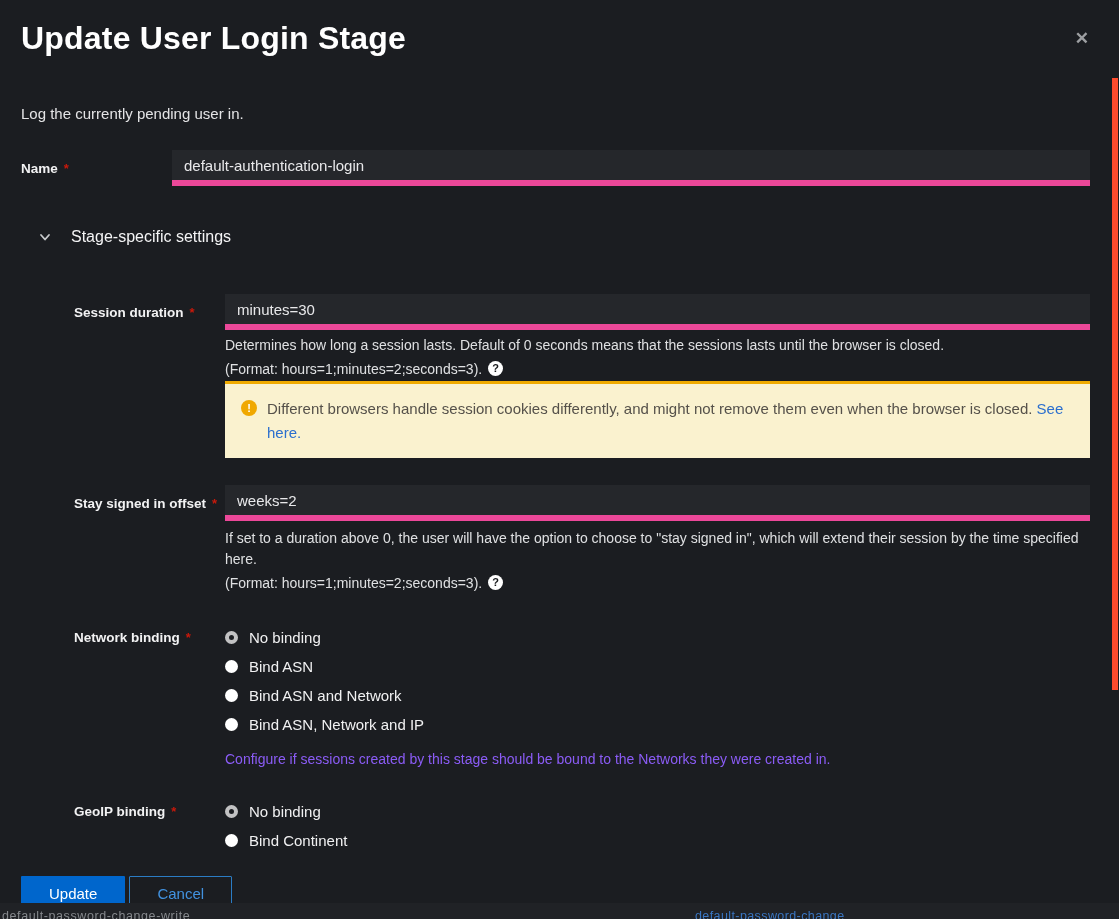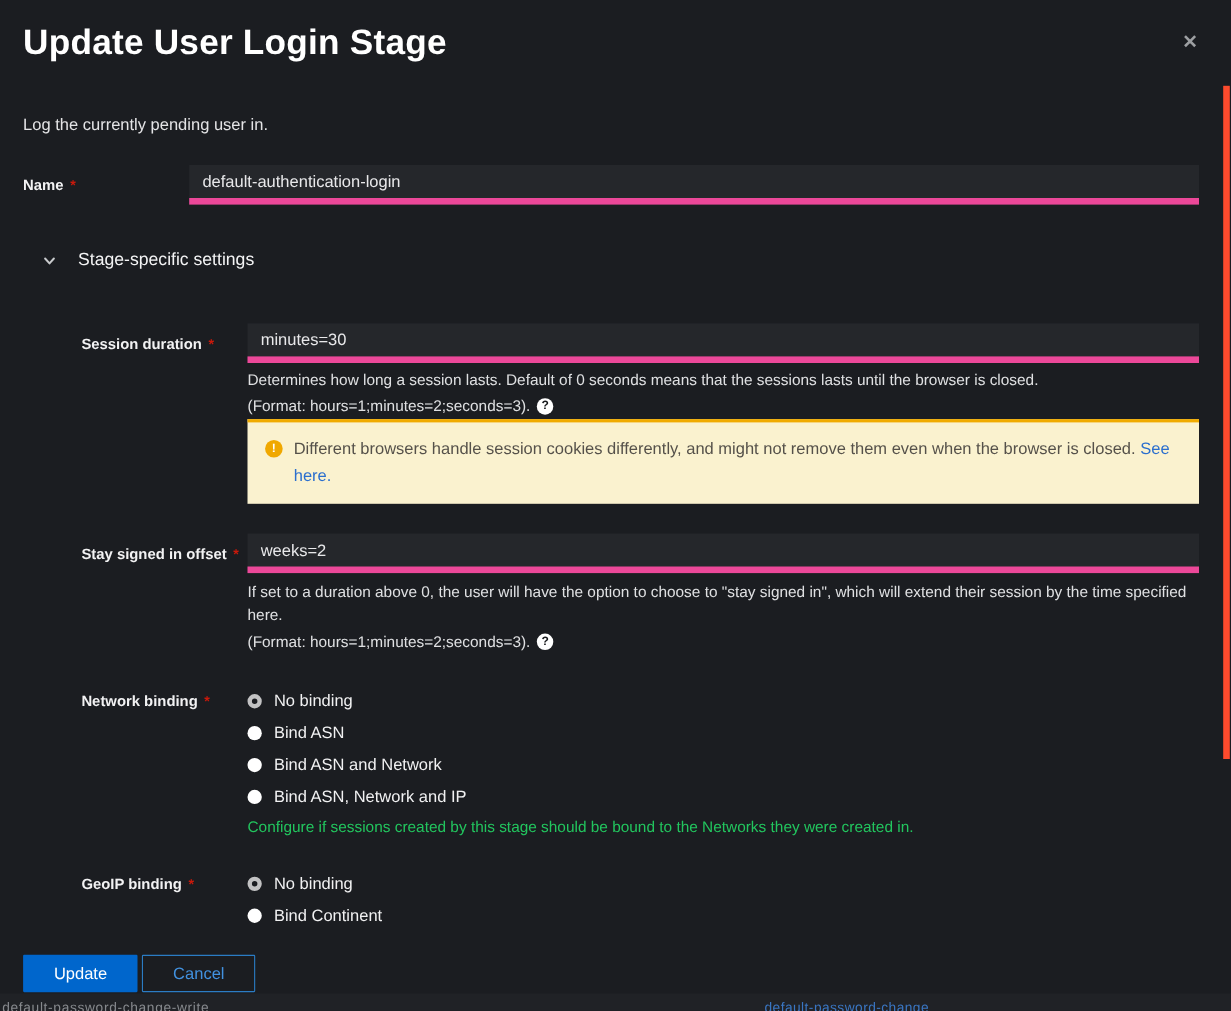--- a/index.html
+++ b/index.html
@@ -55,21 +55,21 @@
     cursor: pointer; height: 26px;
   }
   .chevron-wrap { display: inline-flex; width: 14px; height: 14px; }
   .expand-title { font-size: 16px; color: #f4f4f5; }
 
   .group { margin-top: 44px; padding-left: 53px; }
   .group .form-row { grid-template-columns: 151px 1fr; }
 
   
   .help-text { margin-top: 7px; font-size: 14px; color: #dfe0e2; line-height: 16px; }
-  .format-line { margin-top: 8px; font-size: 14px; color: #dfe0e2; line-height: 16px; display: flex; align-items: flex-end; }
+  .format-line { margin-top: 8px; font-size: 14px; color: #dfe0e2; line-height: 16px; display: flex; align-items: flex-start; }
   .q-icon {
     display: inline-block; width: 15px; height: 15px; margin-left: 6px;
     background: #ffffff; color: #17191c; border-radius: 50%;
     font-size: 11px; font-weight: 700; text-align: center; line-height: 15px;
     cursor: pointer;
   }
 
   
   .alert-warning {
     margin-top: 4px;
@@ -90,21 +90,21 @@
   .row-stay { margin-top: 27px; }
   .row-network { margin-top: 32px; }
   .row-geoip { margin-top: 30px; }
 
   
   .radio-row { display: flex; align-items: center; gap: 11px; height: 29px; cursor: pointer; }
   .radio { width: 13px; height: 13px; border-radius: 50%; flex: 0 0 auto; }
   .radio.unselected { background: #ffffff; }
   .radio.selected { background: #1b1d21; border: 4px solid #c2c2c3; }
   .radio-label { font-size: 15px; color: #f1f1f2; }
-  .radio-help { margin-top: 4px; font-size: 14px; color: #22c55e; line-height: 16px; }
+  .radio-help { margin-top: 12px; font-size: 14px; color: #8b5cf6; line-height: 16px; }
 
   
   .footer { margin-top: 21px; padding-left: 21px; display: flex; gap: 4px; }
   .btn { font-family: "Liberation Sans", sans-serif; font-size: 15px; height: 34px; border-radius: 1px; cursor: pointer; }
   .btn-primary {
     background: #0066cc; color: #ffffff; border: none; padding: 0 28px;
   }
   .btn-secondary {
     background: transparent; color: #4292e0; border: 1px solid #2b7cc4; padding: 0 27px;
   }

